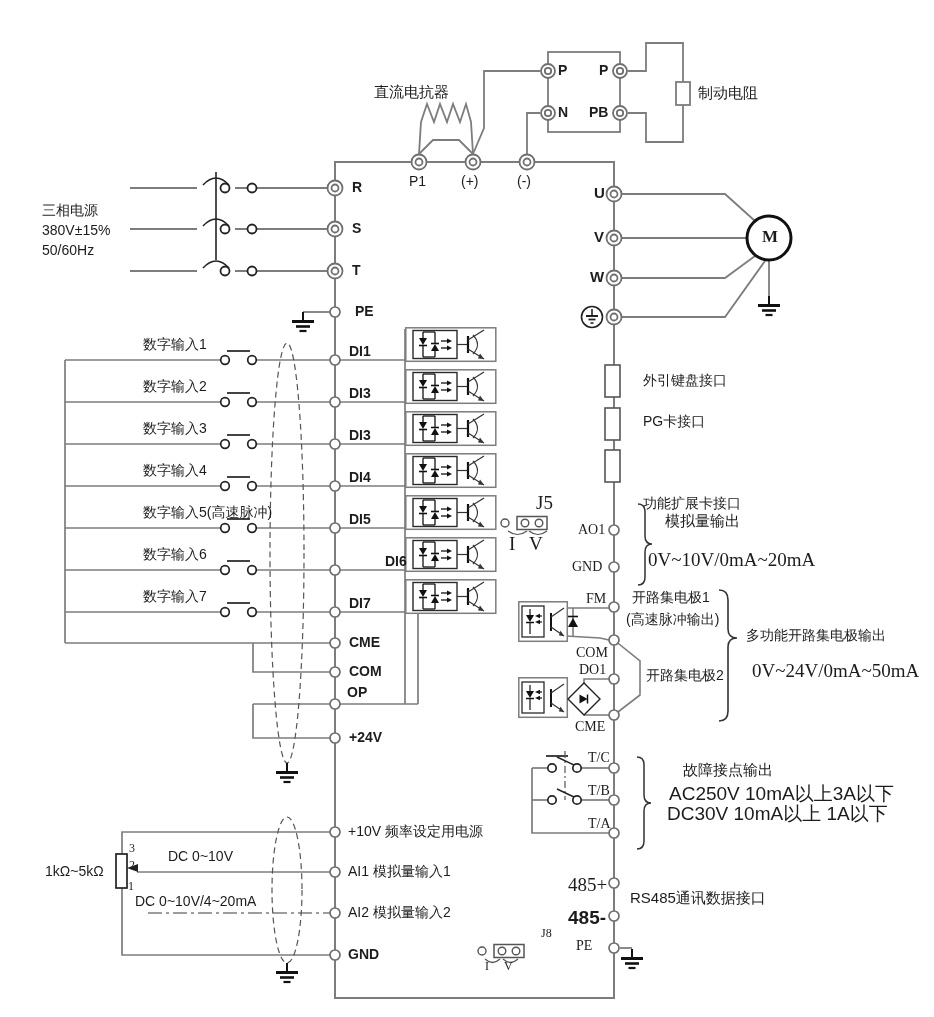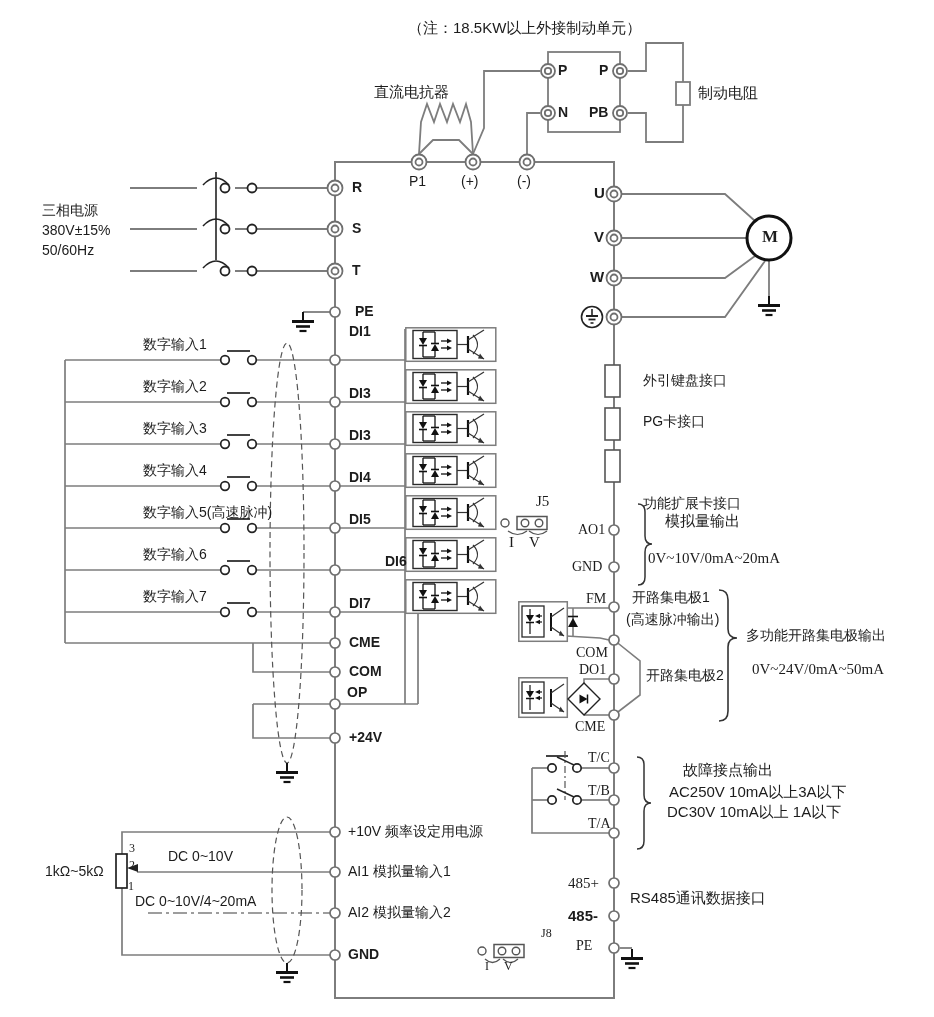--- a/index.html
+++ b/index.html
@@ -1,21 +1,21 @@
 <!DOCTYPE html>
 <html><head>
 <meta charset="utf-8">
 <style>
   html,body{margin:0;padding:0;background:#fff;}
   #stage{position:relative;width:934px;height:1017px;background:#fff;overflow:hidden;
          font-family:"Liberation Sans",sans-serif;color:#1c1c1c;}
   #wires{position:absolute;left:0;top:0;}
   .lbl{position:absolute;white-space:nowrap;font-size:14px;line-height:1.1;color:#1c1c1c;}
   .b{font-weight:700;}
-  .fs13{font-size:15px;}
+  .fs13{font-size:19px;}
   .fs12{font-size:12px;}
   .fs15{font-size:15px;}
   .serif{font-family:"Liberation Serif",serif;}
   .motor-m{font-family:"Liberation Serif",serif;font-size:17px;font-weight:700;}
 </style>
 </head>
 <body>
 
 <div id="stage">
 
@@ -355,21 +355,20 @@
       <circle cx="614" cy="768" r="5"></circle>
           <circle cx="614" cy="800" r="5"></circle>
           <circle cx="614" cy="833" r="5"></circle>
       <circle cx="614" cy="883" r="5"></circle>
           <circle cx="614" cy="916" r="5"></circle>
           <circle cx="614" cy="948" r="5"></circle>
     </g>
   </g>
 </svg>
 
-<div class="lbl fs15" style="left:408px;top:20px;">（注：18.5KW以上外接制动单元）</div>
 <div class="lbl fs15" style="left:374px;top:84px;">直流电抗器</div>
 <div class="lbl fs15" style="left:698px;top:85px;">制动电阻</div>
 <div class="lbl b" style="left:558px;top:63px;">P</div>
 <div class="lbl b" style="left:599px;top:63px;">P</div>
 <div class="lbl b" style="left:558px;top:105px;">N</div>
 <div class="lbl b" style="left:589px;top:105px;">PB</div>
 <div class="lbl" style="left:409px;top:174px;">P1</div>
 <div class="lbl" style="left:461px;top:174px;">(+)</div>
 <div class="lbl" style="left:517px;top:174px;">(-)</div>
 
@@ -382,21 +381,21 @@
 <div class="lbl b" style="left:355px;top:304px;">PE</div>
 
 <div class="lbl" style="left:143px;top:337px;">数字输入1</div>
 <div class="lbl" style="left:143px;top:379px;">数字输入2</div>
 <div class="lbl" style="left:143px;top:421px;">数字输入3</div>
 <div class="lbl" style="left:143px;top:463px;">数字输入4</div>
 <div class="lbl" style="left:143px;top:505px;">数字输入5(高速脉冲)</div>
 <div class="lbl" style="left:143px;top:547px;text-align:right;">数字输入6</div>
 <div class="lbl" style="left:143px;top:589px;">数字输入7</div>
 
-<div class="lbl b" style="left:349px;top:324px;">DI1</div>
+<div class="lbl b" style="left:349px;top:344px;">DI1</div>
 <div class="lbl b" style="left:349px;top:386px;">DI3</div>
 <div class="lbl b" style="left:349px;top:428px;">DI3</div>
 <div class="lbl b" style="left:349px;top:470px;">DI4</div>
 <div class="lbl b" style="left:349px;top:512px;">DI5</div>
 <div class="lbl b" style="left:349px;top:554px;padding-left:36px;">DI6</div>
 <div class="lbl b" style="left:349px;top:596px;">DI7</div>
 
 <div class="lbl b" style="left:349px;top:635px;">CME</div>
 <div class="lbl b" style="left:349px;top:664px;">COM</div>
 <div class="lbl b" style="left:347px;top:685px;">OP</div>

